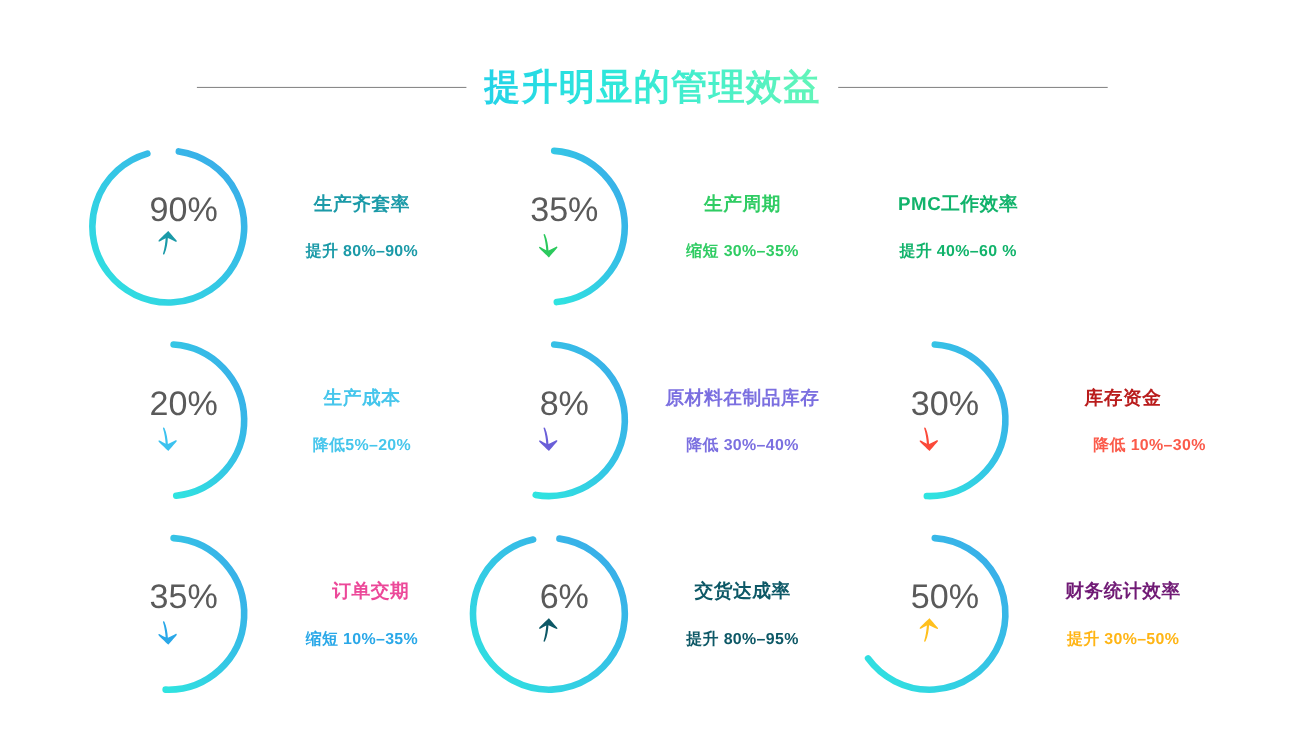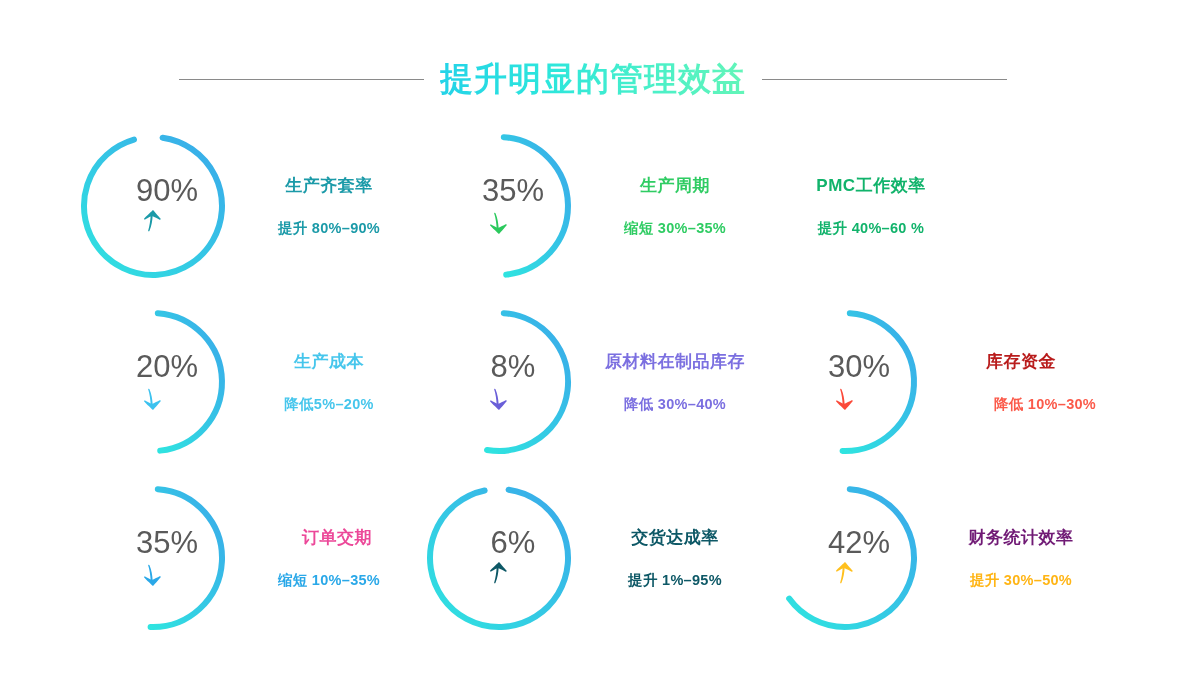--- a/index.html
+++ b/index.html
@@ -301,36 +301,36 @@
             <div class="pct">6%</div>
             <svg class="arrow" viewBox="0 0 22 26">
               <g>
                 <path d="M11 1 C11 1 3.4 8.1 2.2 9.6 C1.7 10.2 2.4 10.9 3.1 10.5 C4.6 9.7 7.2 8.2 8.6 7.6 C8.3 11.6 7.6 17.2 6.2 21.4 C5.9 22.4 7.1 22.7 7.5 21.8 C9.6 17.2 10.4 11.4 10.6 7.3 C12.4 8.0 15.6 9.6 17.6 10.7 C18.4 11.1 19.1 10.3 18.5 9.6 C17.1 8.0 11 1 11 1 Z" fill="#0d5866"></path>
               </g>
             </svg>
           </div>
         </div>
         <div class="labels">
           <div class="lab-title" style="color: rgb(13, 88, 102);">交货达成率</div>
-          <div class="lab-sub" style="color: rgb(13, 88, 102);">提升 1%–95%</div>
+          <div class="lab-sub" style="color: rgb(13, 88, 102);">提升 80%–95%</div>
         </div>
       </div>
       <div class="cell">
         <div class="ring-wrap">
           <svg width="150" height="150" viewBox="0 0 150 150">
             <defs>
               <linearGradient id="ringgrad8" x1="1" y1="0" x2="0" y2="1">
                 <stop offset="0%" stop-color="#3aa8ea"></stop>
                 <stop offset="100%" stop-color="#2fe4e0"></stop>
               </linearGradient>
             </defs>
             <path d="M 79.81 6.17 A 69 69 0 1 1 19.18 115.56" fill="none" stroke="url(#ringgrad8)" stroke-width="6" stroke-linecap="round"></path>
           </svg>
           <div class="ring-center">
-            <div class="pct">42%</div>
+            <div class="pct">50%</div>
             <svg class="arrow" viewBox="0 0 22 26">
               <g>
                 <path d="M11 1 C11 1 3.4 8.1 2.2 9.6 C1.7 10.2 2.4 10.9 3.1 10.5 C4.6 9.7 7.2 8.2 8.6 7.6 C8.3 11.6 7.6 17.2 6.2 21.4 C5.9 22.4 7.1 22.7 7.5 21.8 C9.6 17.2 10.4 11.4 10.6 7.3 C12.4 8.0 15.6 9.6 17.6 10.7 C18.4 11.1 19.1 10.3 18.5 9.6 C17.1 8.0 11 1 11 1 Z" fill="#ffc01e"></path>
               </g>
             </svg>
           </div>
         </div>
         <div class="labels">
           <div class="lab-title" style="color: #701a75;">财务统计效率</div>
           <div class="lab-sub" style="color: rgb(255, 181, 21);">提升 30%–50%</div>

